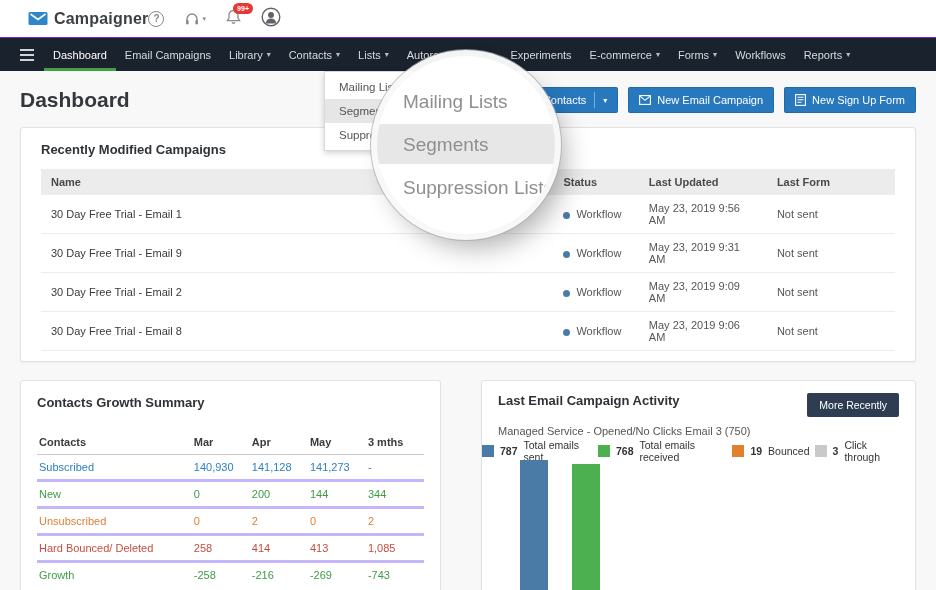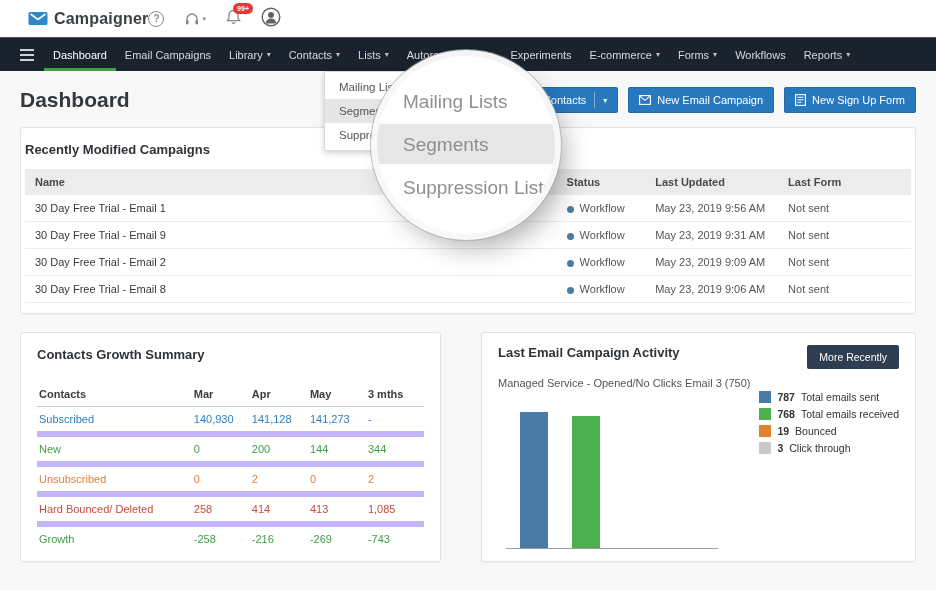--- a/index.html
+++ b/index.html
@@ -62,52 +62,52 @@
   .btn .divider { width: 1px; height: 16px; background: rgba(255,255,255,0.4); margin: 0 2px; }
   .btn .caret { font-size: 8px; }
 
   
   .card {
     background: #fff; border: 1px solid #e2e2e2; border-radius: 3px;
     box-shadow: 0 1px 2px rgba(0,0,0,0.05);
   }
   .card-title { font-size: 13px; font-weight: 700; color: #2f3337; }
 
-  .campaigns-card { padding: 14px 4px 10px; margin-bottom: 18px; }
+  .campaigns-card { padding: 14px 20px 10px; margin-bottom: 18px; }
   .campaigns-card .card-title { margin-bottom: 12px; }
   table { width: 100%; border-collapse: collapse; font-size: 11px; }
   .campaigns-table thead th {
     background: #ececec; text-align: left; font-weight: 700; color: #4a4a4a;
     padding: 7px 10px;
   }
   .campaigns-table tbody td { padding: 7px 10px; border-bottom: 1px solid #ededed; color: #555; }
   .campaigns-table tbody td.name-cell { color: #37393b; }
   .status-dot {
     display: inline-block; width: 7px; height: 7px; border-radius: 50%;
     background: var(--status-dot, #4a7ba6); margin-right: 6px; vertical-align: middle;
   }
 
   .bottom-row { display: flex; gap: 40px; align-items: flex-start; }
   .growth-card { width: 421px; flex: none; height: 230px; padding: 14px 16px; }
   .growth-card .card-title { margin-bottom: 20px; }
   .growth-table th {
     text-align: left; font-weight: 700; color: #3c3c3c; font-size: 11px;
     padding: 6px 2px; border-bottom: 1px solid #c9c9c9;
   }
-  .growth-table td { padding: 6px 2px; border-bottom: 6px solid #c4b5fd; font-size: 11px; }
+  .growth-table td { padding: 6px 2px; border-bottom: 3px solid #c4b5fd; font-size: 11px; }
   .growth-table tr:last-child td { border-bottom: none; }
 
   .activity-card { flex: 1; height: 230px; padding: 12px 16px; position: relative; overflow: hidden; }
   .activity-head { display: flex; align-items: flex-start; justify-content: space-between; }
   .dark-btn {
     background: var(--dark-button, #2e3d52); color: #fff; font-size: 10.5px;
     padding: 6px 12px; border-radius: 2px; cursor: pointer; white-space: nowrap;
   }
   .activity-subtitle { font-size: 11px; color: #555; margin-top: 8px; }
-  .legend { position: absolute; top: 58px; right: 16px; display: flex; flex-direction: column; gap: 5px; }
+  .legend { position: absolute; top: 58px; right: 16px; display: flex; flex-direction: row; gap: 5px; }
   .legend-item { display: flex; align-items: center; gap: 6px; font-size: 10.5px; color: #333; }
   .swatch { width: 12px; height: 12px; flex: none; background: #ccc; }
   .lg-val { font-weight: 700; }
 
   .chart-area {
     position: absolute; left: 24px; bottom: 12px; width: 212px; height: 150px;
     border-bottom: 1px solid #9aa0a6;
   }
   .bars { position: absolute; left: 14px; bottom: 0; display: flex; align-items: flex-end; gap: 24px; }
   .bar-col { width: 28px; position: relative; display: flex; flex-direction: column; justify-content: flex-end; }

